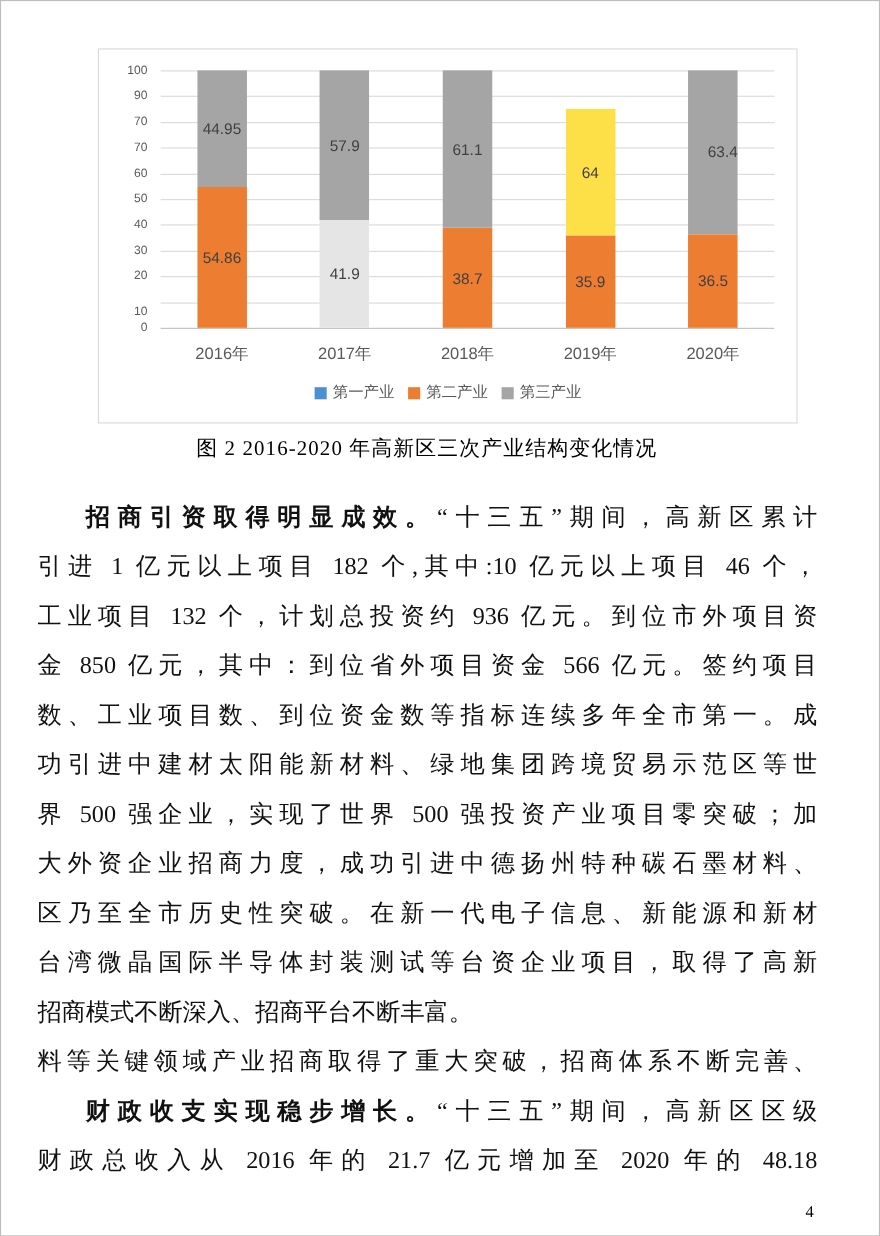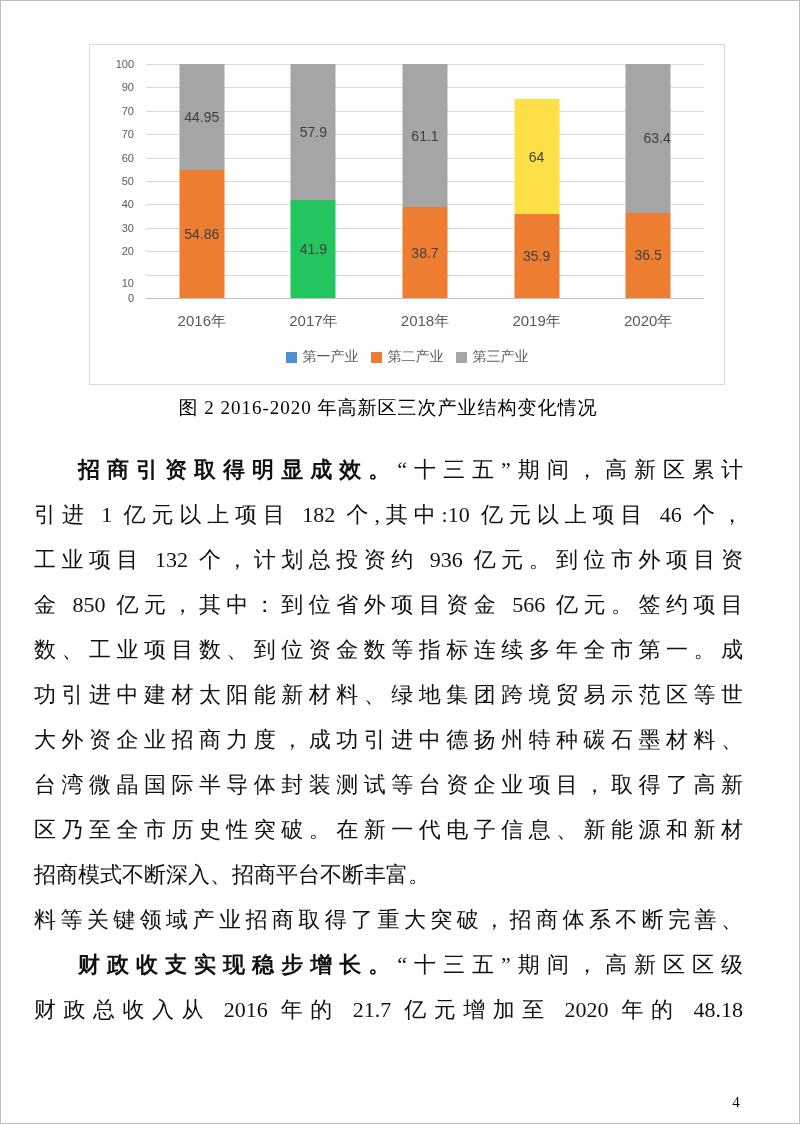--- a/index.html
+++ b/index.html
@@ -76,21 +76,21 @@
         <div class="gridline" style="top: 0px;"></div>
         <div class="bar-col" style="left: 0px; width: 111.6px;">
           <div class="bar-seg" style="background: rgb(237, 125, 49); bottom: 0px; height: 128.372px;">
             <div class="bar-label">54.86</div>
           </div>
           <div class="bar-seg" style="background: rgb(165, 165, 165); bottom: 128.372px; height: 105.183px;">
             <div class="bar-label">44.95</div>
           </div>
         </div>
         <div class="bar-col" style="left: 111.6px; width: 111.6px;">
-          <div class="bar-seg" style="background: #22c55e; bottom: 0px; height: 98.046px;">
+          <div class="bar-seg" style="background: #e5e5e5; bottom: 0px; height: 98.046px;">
             <div class="bar-label">41.9</div>
           </div>
           <div class="bar-seg" style="background: rgb(165, 165, 165); bottom: 98.046px; height: 135.486px;">
             <div class="bar-label">57.9</div>
           </div>
         </div>
         <div class="bar-col" style="left: 223.2px; width: 111.6px;">
           <div class="bar-seg" style="background: rgb(237, 125, 49); bottom: 0px; height: 90.558px;">
             <div class="bar-label">38.7</div>
           </div>
@@ -153,23 +153,24 @@
 
   <div class="caption">图 2  2016-2020 年高新区三次产业结构变化情况</div>
 
   <div class="body-text" id="bodytext">
       <div class="line indent"><span class="b">招商引资取得明显成效。</span><span>“十三五”期间，高新区累计</span></div>
       <div class="line"><span>引进 1 亿元以上项目 182 个,其中:10 亿元以上项目 46 个，</span></div>
       <div class="line"><span>工业项目 132 个，计划总投资约 936 亿元。到位市外项目资</span></div>
       <div class="line"><span>金 850 亿元，其中：到位省外项目资金 566 亿元。签约项目</span></div>
       <div class="line"><span>数、工业项目数、到位资金数等指标连续多年全市第一。成</span></div>
       <div class="line"><span>功引进中建材太阳能新材料、绿地集团跨境贸易示范区等世</span></div>
+      <div class="line"><span>界 500 强企业，实现了世界 500 强投资产业项目零突破；加</span></div>
       <div class="line"><span>大外资企业招商力度，成功引进中德扬州特种碳石墨材料、</span></div>
+      <div class="line"><span>区乃至全市历史性突破。在新一代电子信息、新能源和新材</span></div>
       <div class="line"><span>台湾微晶国际半导体封装测试等台资企业项目，取得了高新</span></div>
-      <div class="line"><span>区乃至全市历史性突破。在新一代电子信息、新能源和新材</span></div>
       <div class="line left"><span>招商模式不断深入、招商平台不断丰富。</span></div>
       <div class="line"><span>料等关键领域产业招商取得了重大突破，招商体系不断完善、</span></div>
       <div class="line indent"><span class="b">财政收支实现稳步增长。</span><span>“十三五”期间，高新区区级</span></div>
       <div class="line"><span>财政总收入从 2016 年的 21.7 亿元增加至 2020 年的 48.18</span></div>
     </div>
 
   <div class="page-number">4</div>
 
 </div>
 

